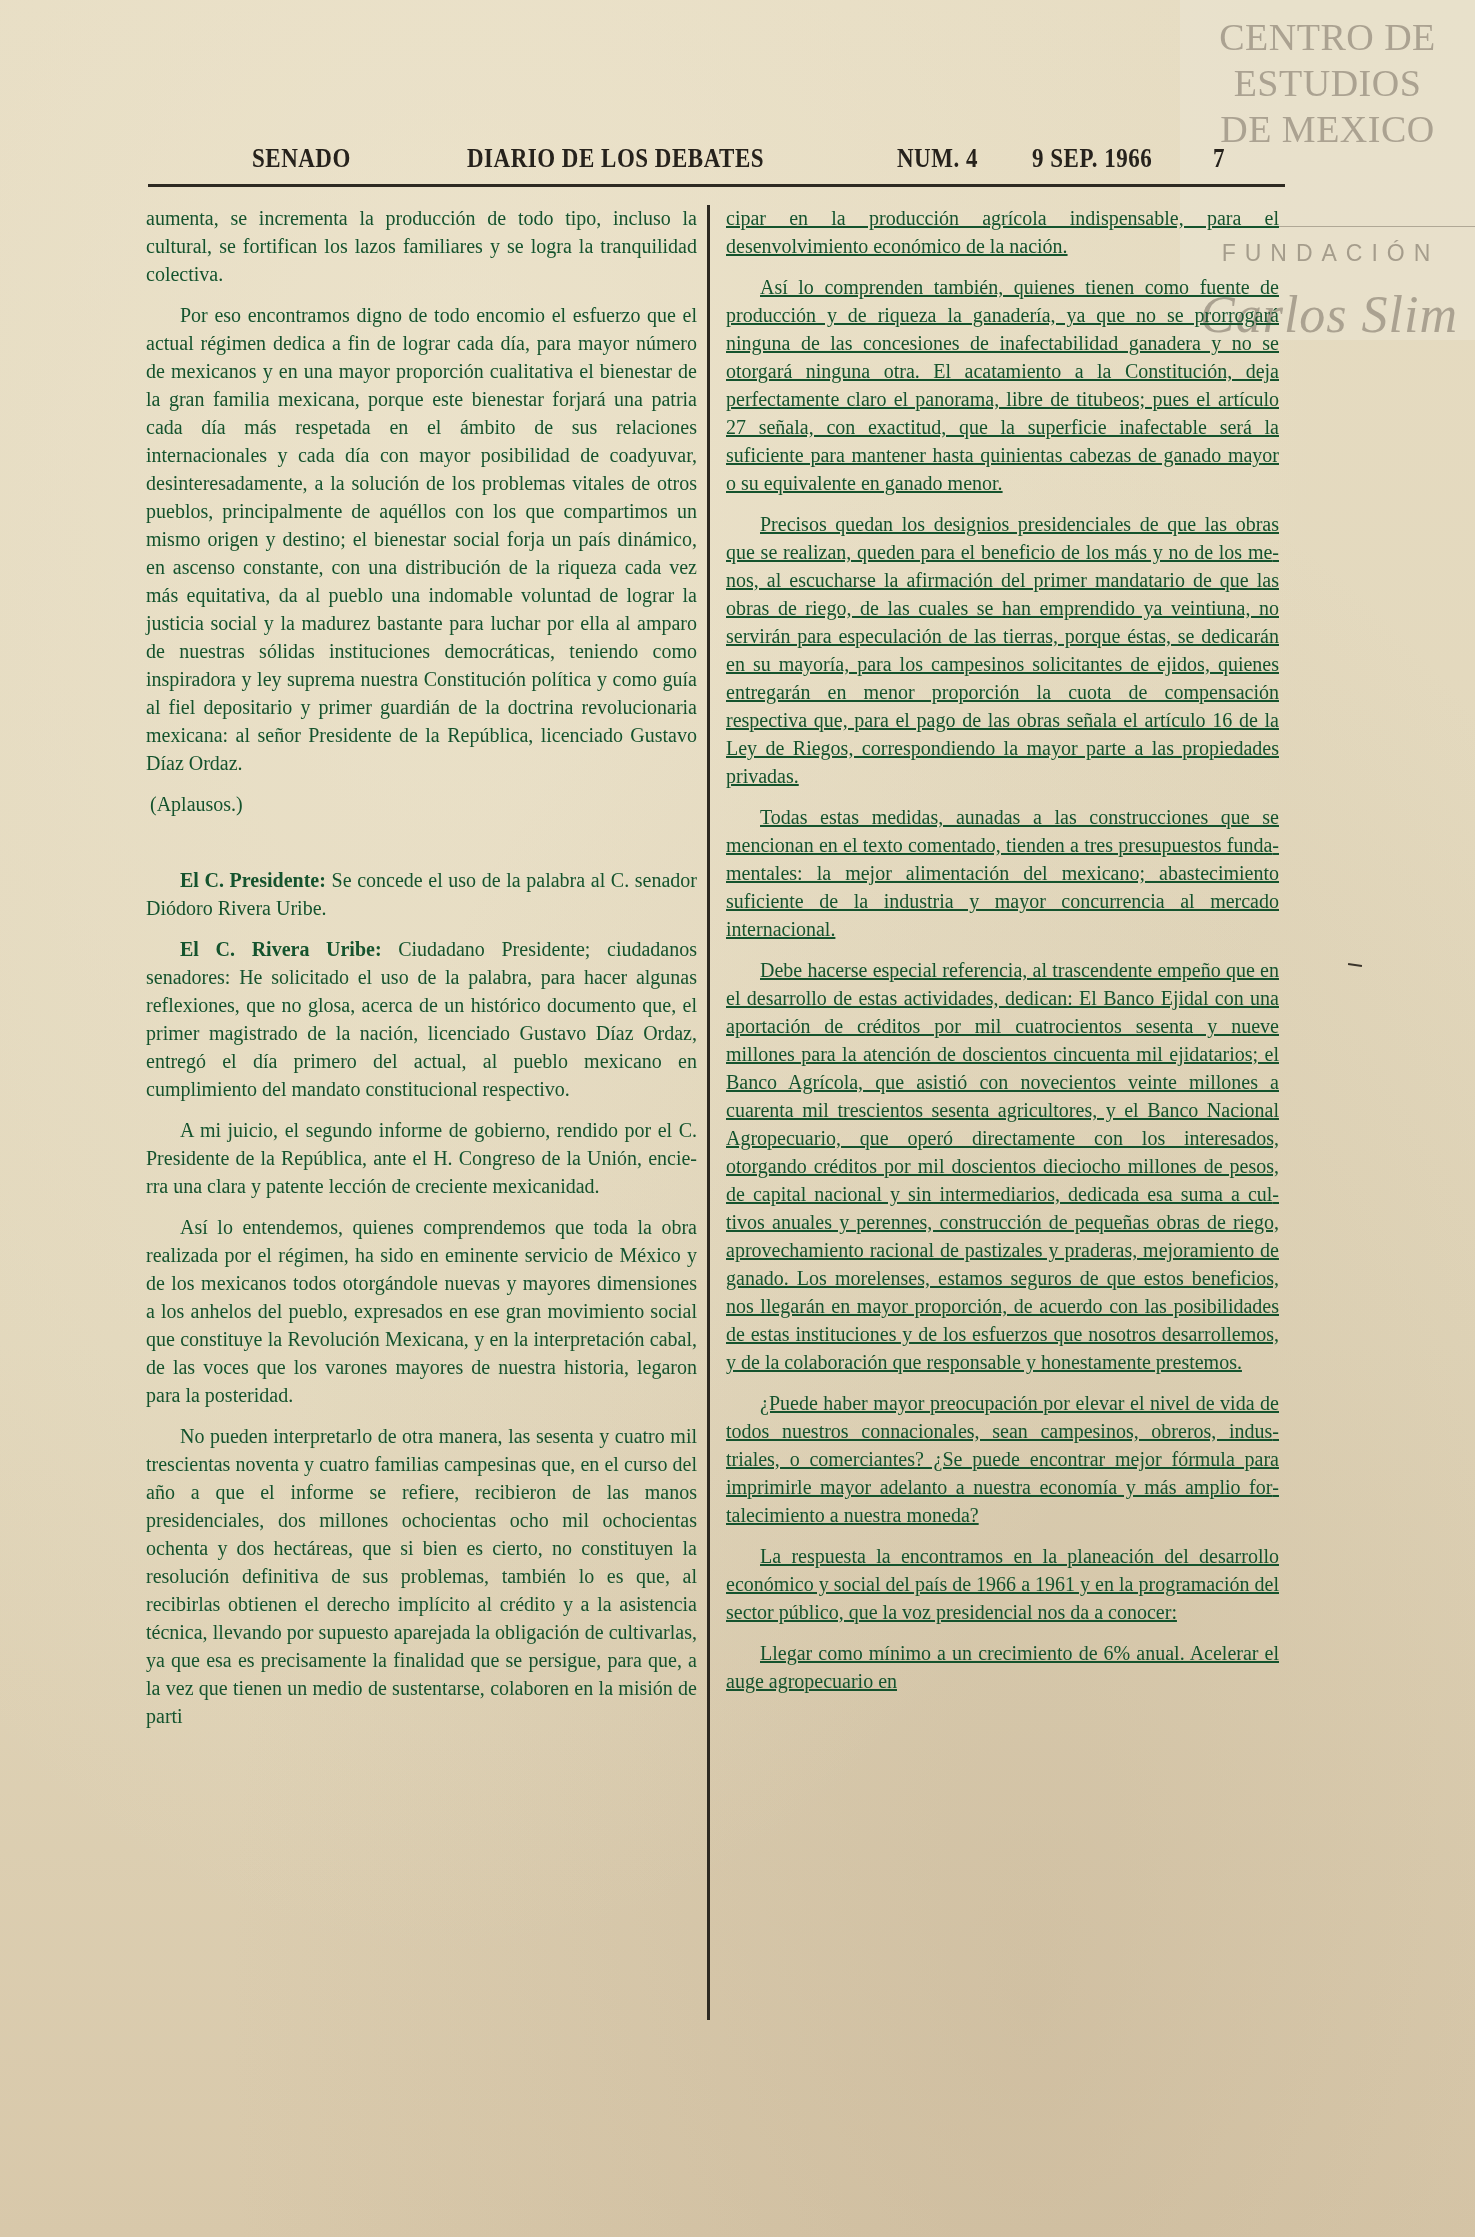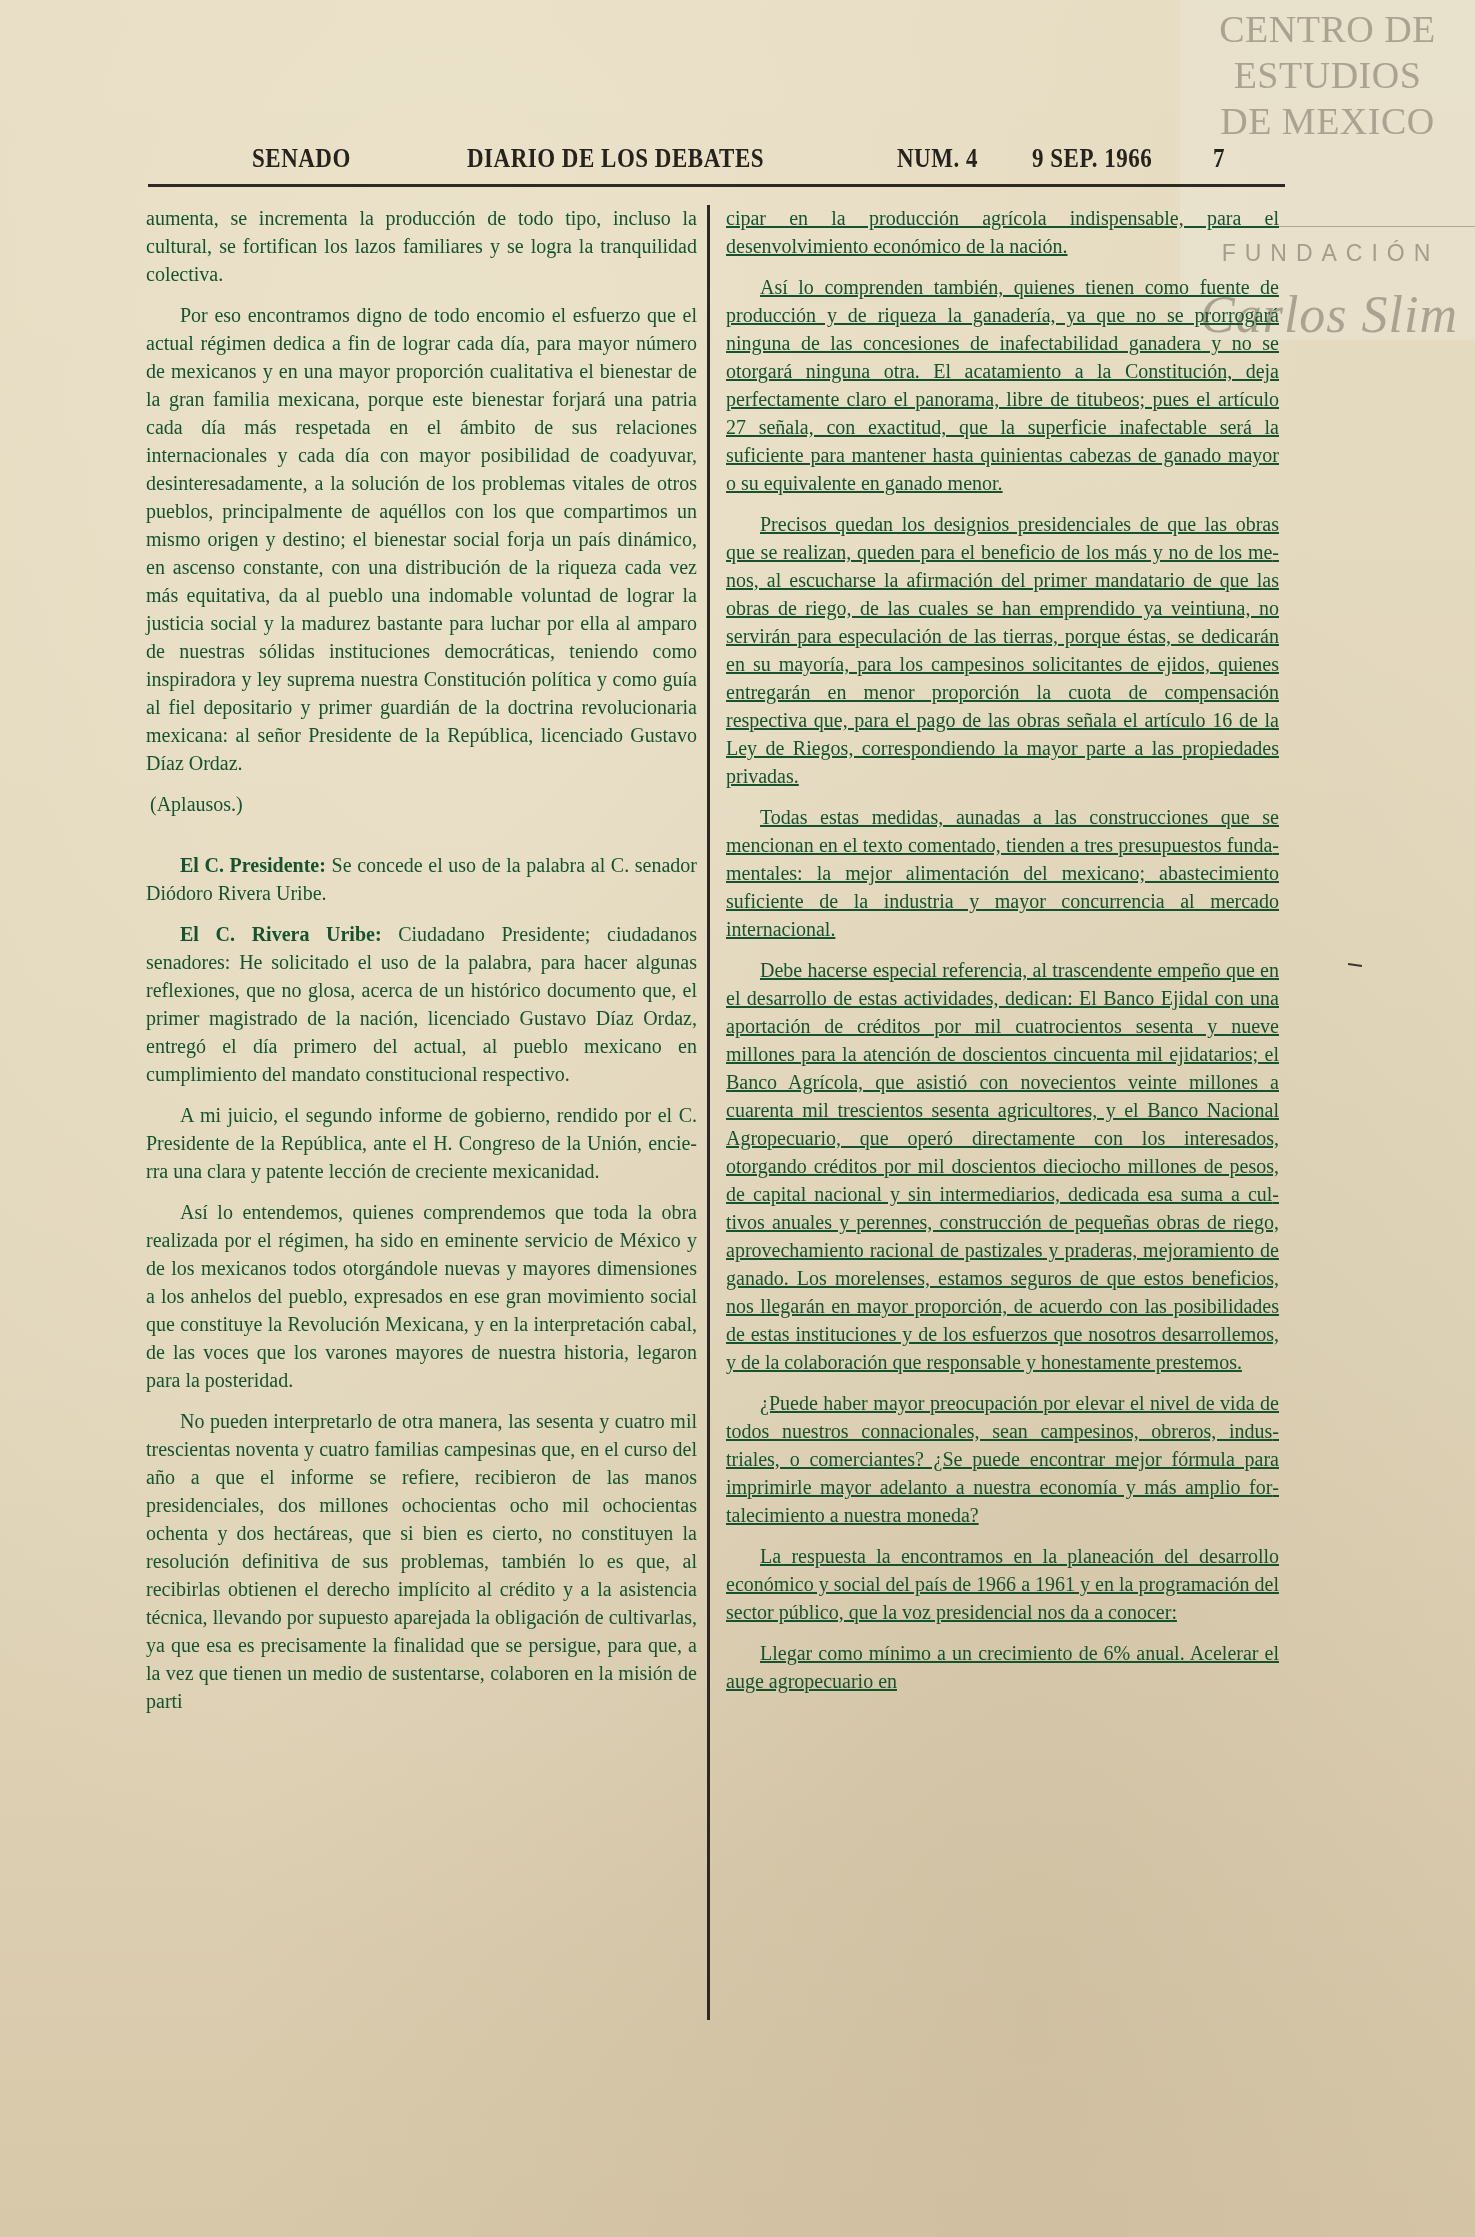--- a/index.html
+++ b/index.html
@@ -34,30 +34,30 @@
   }
   .column {
     position: absolute; top: 204px;
     font-size: 20px; line-height: 28px; text-align: justify;
     hyphens: manual; color: #14532d;
   }
   .col-left { left: 146px; width: 551px; }
   .col-right { left: 726px; width: 553px; text-decoration: underline; }
   .column p { margin: 0 0 13px 0; text-indent: 34px; }
   .column p.cont { text-indent: 0; }
-  .column p.applause { text-indent: 4px; margin-bottom: 33px; }
+  .column p.applause { text-indent: 4px; margin-bottom: 48px; }
   .speaker { font-weight: bold; }
   .watermark {
     position: absolute; left: 1180px; top: 0; width: 295px; height: 340px;
     background: rgba(236,230,214,0.45);
     color: rgba(120,112,98,0.55); text-align: center;
     font-family: "Liberation Serif", serif;
   }
   .wm-line { display: block; font-size: 38px; line-height: 46px; letter-spacing: 0.5px; }
-  .wm-l1 { margin-top: 6px; }
+  .wm-l1 { margin-top: 14px; }
   .wm-found {
     position: absolute; left: 1186px; top: 240px; width: 289px;
     font-family: "Liberation Sans", sans-serif; font-size: 23px; letter-spacing: 9px;
     color: rgba(120,112,98,0.6); text-align: center;
   }
   .wm-sign {
     position: absolute; left: 1200px; top: 285px; width: 275px;
     font-family: "Liberation Serif", serif; font-style: italic; font-size: 52px;
     color: rgba(120,112,98,0.55); text-align: left; letter-spacing: 1px;
   }

